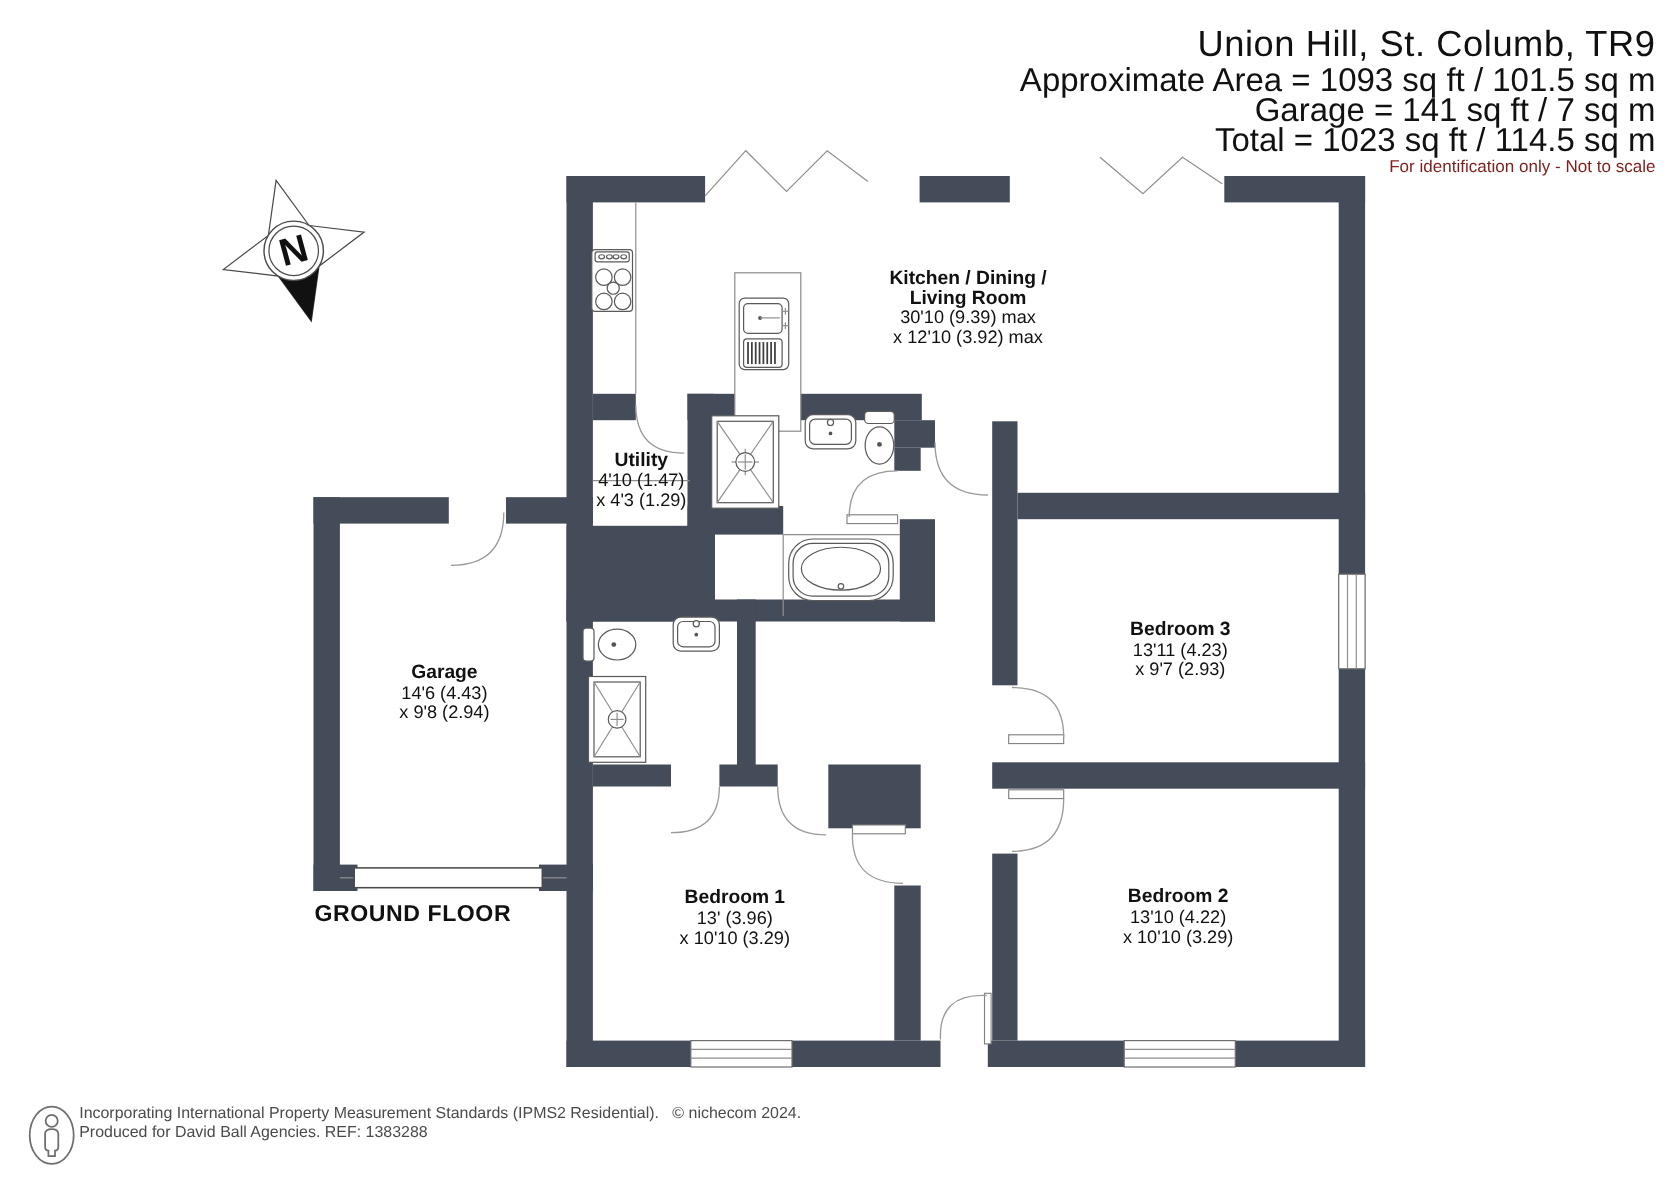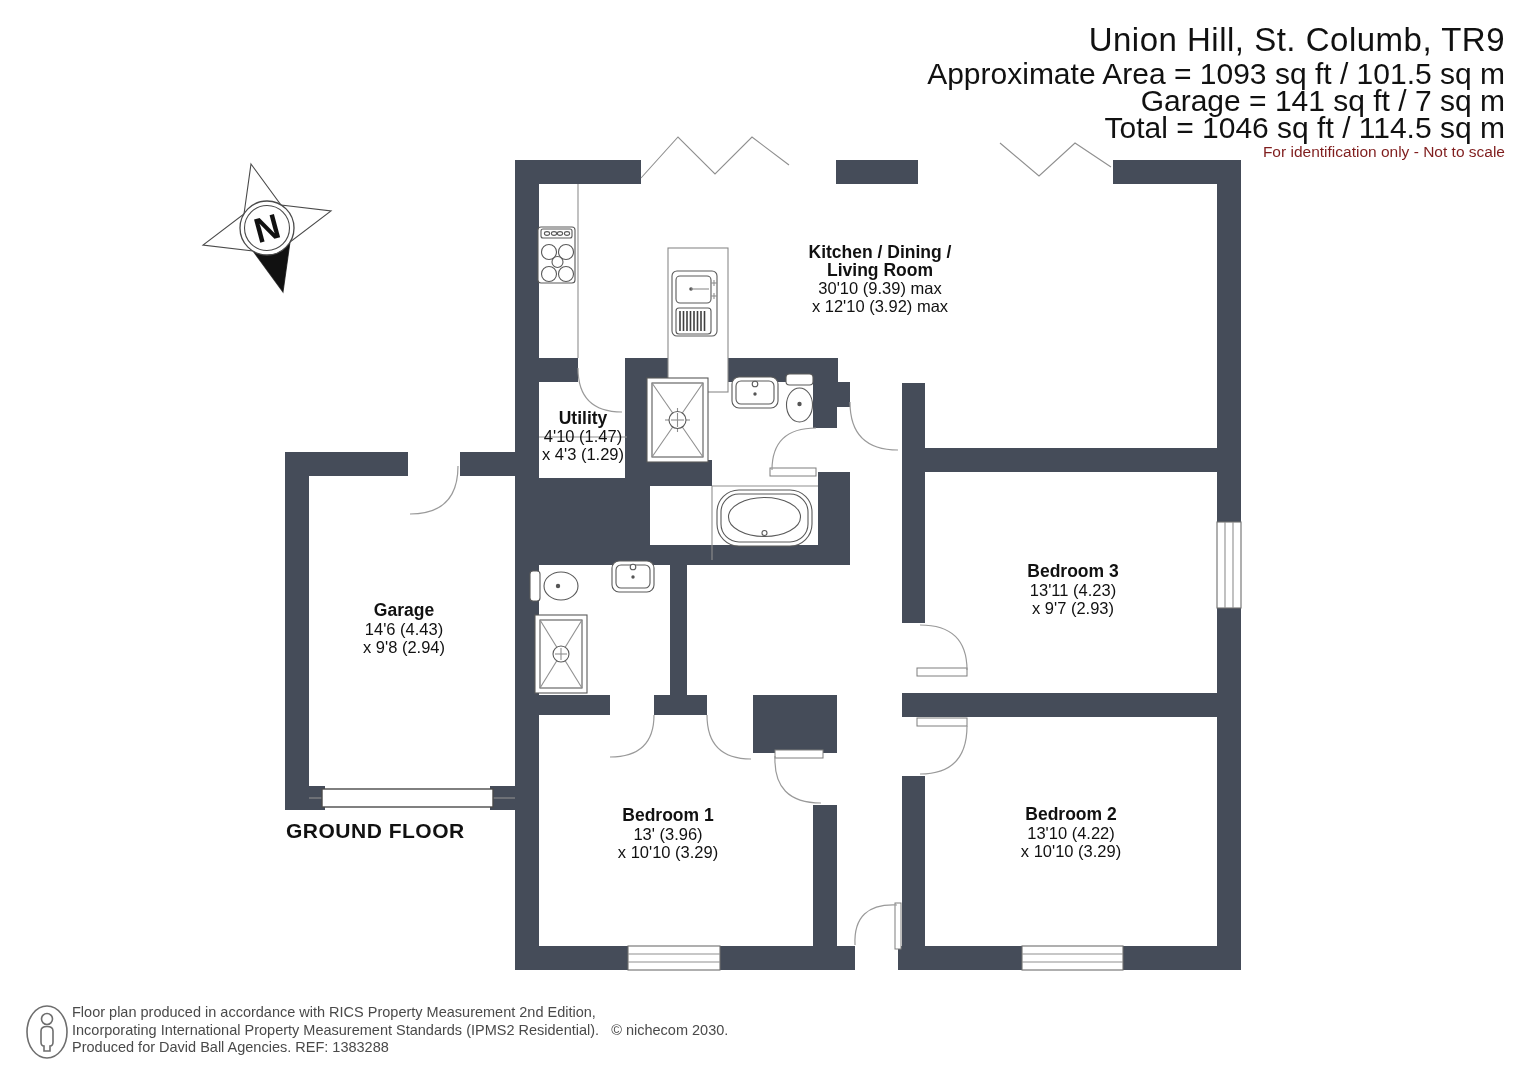--- a/index.html
+++ b/index.html
@@ -263,35 +263,34 @@
         <text class="room-dim" x="1071" y="839" text-anchor="middle">13'10 (4.22)</text>
         <text class="room-dim" x="1071" y="857" text-anchor="middle">x 10'10 (3.29)</text>
       </g>
     </g>
   </svg>
 
   <div class="hdr">
     <div class="hdr-title">Union Hill, St. Columb, TR9</div>
     <div class="hdr-line">Approximate Area = 1093 sq ft / 101.5 sq m</div>
     <div class="hdr-line">Garage = 141 sq ft / 7 sq m</div>
-    <div class="hdr-line">Total = 1046 sq ft / 114.5 sq m</div>
+    <div class="hdr-line">Total = 1023 sq ft / 114.5 sq m</div>
     <div class="hdr-note">For identification only - Not to scale</div>
   </div>
 
   <div class="floor-label">GROUND FLOOR</div>
 
   <div class="footer-icon">
     <svg width="46" height="56" viewBox="0 0 46 56">
       <ellipse cx="23" cy="28" rx="20" ry="26" fill="none" stroke="#6e6e6e" stroke-width="1.6"></ellipse>
       <circle cx="23" cy="15" r="5.5" fill="none" stroke="#6e6e6e" stroke-width="1.6"></circle>
       <path d="M17,27 Q17,22.5 23,22.5 Q29,22.5 29,27 L29,38 Q29,42 26,42 L26,47 L20,47 L20,42 Q17,42 17,38 Z" fill="none" stroke="#6e6e6e" stroke-width="1.6"></path>
     </svg>
   </div>
   <div class="footer">
-    <div>Floor plan produced in accordance with RICS Property Measurement 2nd Edition,</div>
     <div>
       <span>Incorporating International Property Measurement Standards (IPMS2 Residential).</span>&nbsp;&nbsp;
-      <span>© nichecom 2030.</span>
+      <span>© nichecom 2024.</span>
     </div>
     <div>Produced for David Ball Agencies.   REF:   1383288</div>
   </div>
 
 </div>
 
 </body></html>

